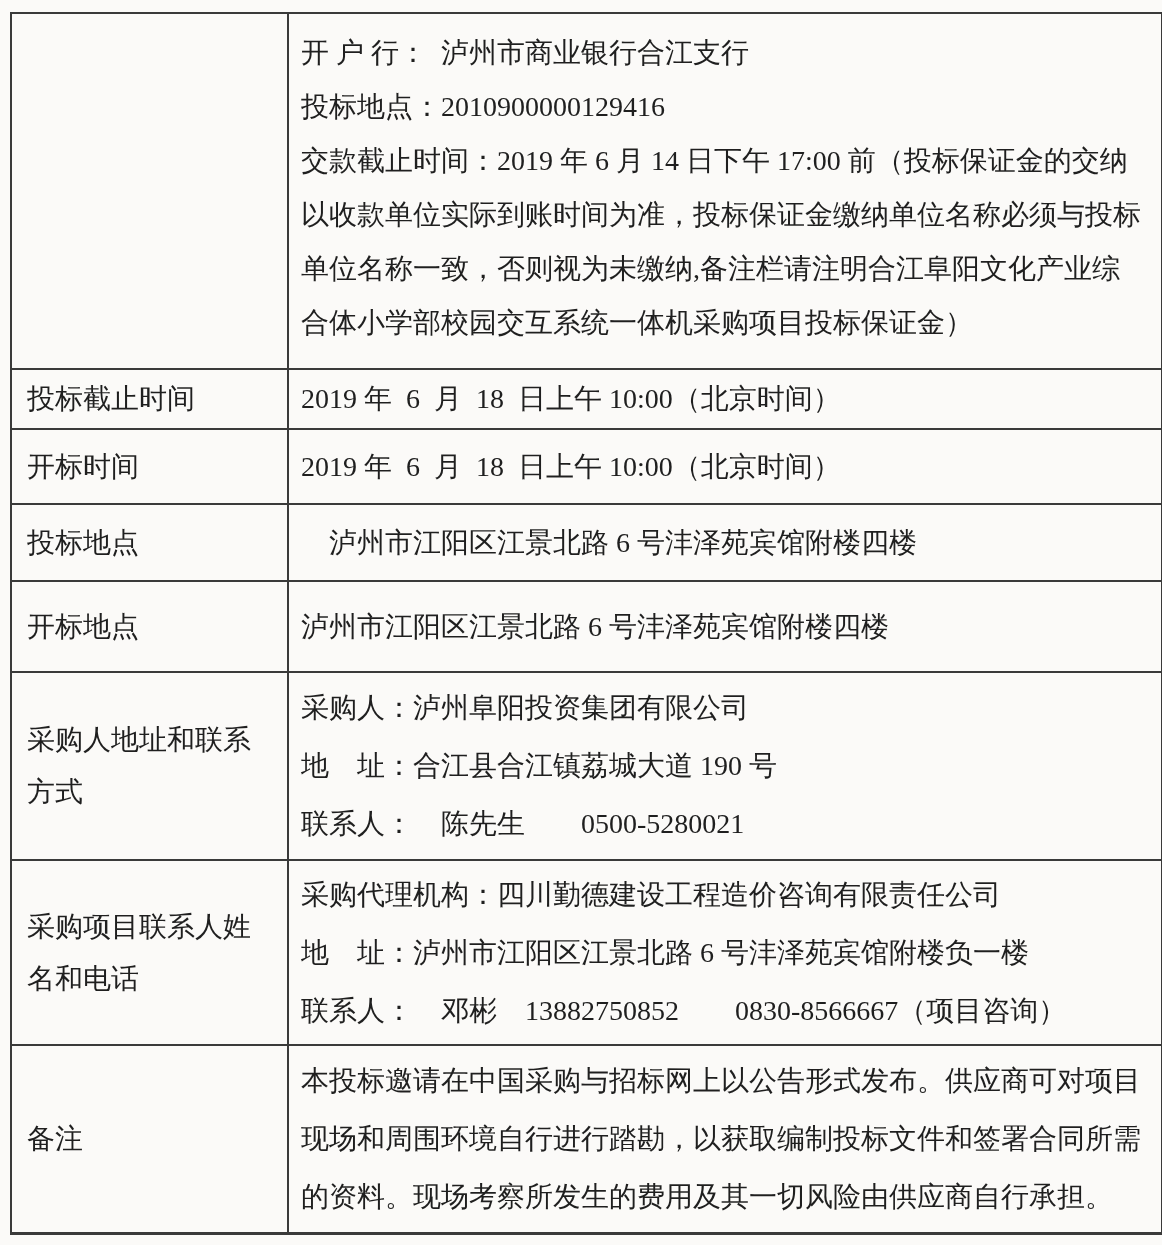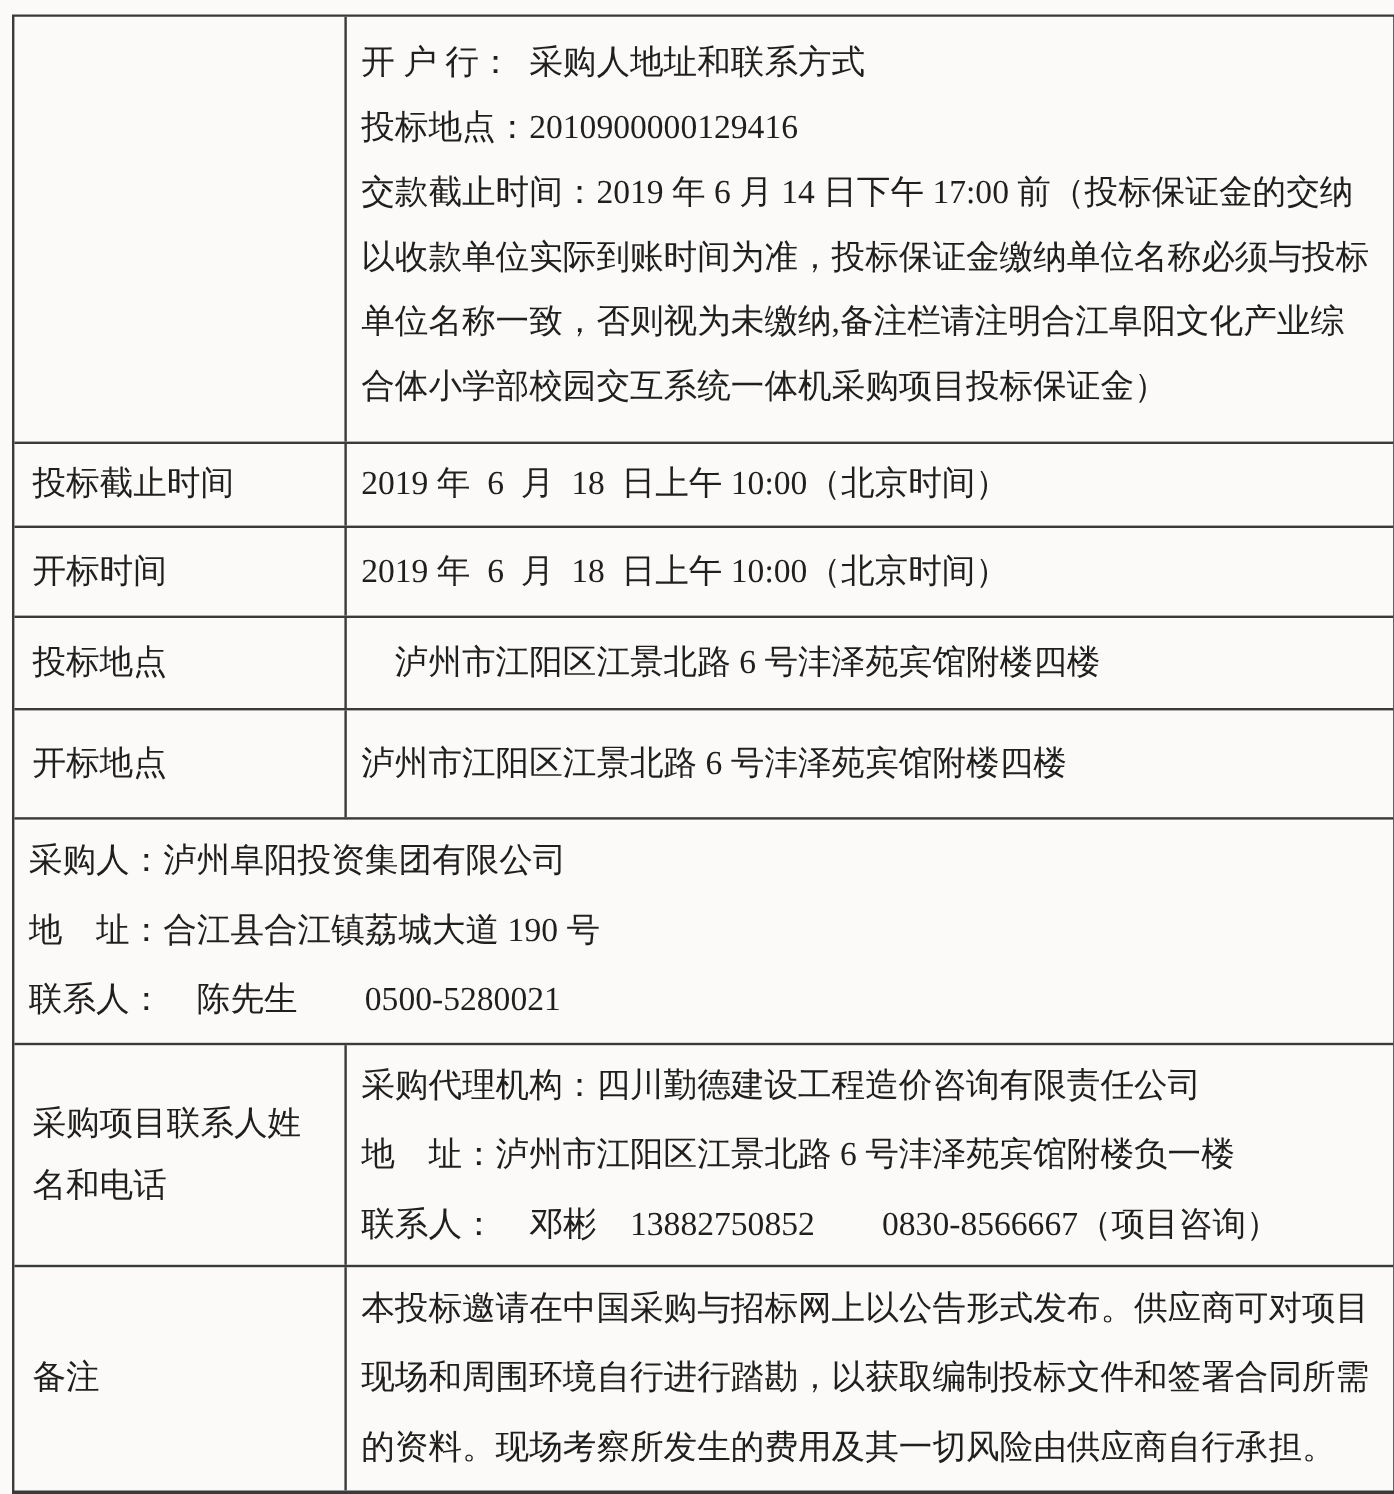--- a/index.html
+++ b/index.html
@@ -28,40 +28,40 @@
   .vc{
     flex:1;min-width:0;box-sizing:border-box;
     display:flex;flex-direction:column;justify-content:center;
     padding:4px 10px 4px 12px;
   }
   .lbl{font-size:28px;line-height:52px;white-space:pre-wrap;}
   .line{font-size:28px;line-height:58px;white-space:pre-wrap;}
   .r1{height:354px;}
   .r1 .vc{justify-content:flex-start;padding-top:12px;}
   .r1 .line{line-height:54px;}
-  .r2{height:70px;}
+  .r2{height:60px;}
   .r3{height:75px;}
   .r4{height:77px;gap:28px;}
   .r5{height:91px;}
   .r6{height:188px;}
   .r7{height:185px;}
   .r8{height:188px;}
 </style>
 </head>
 <body>
 
 <div class="page">
   <div class="tbl">
 
     <div class="row r1">
       <div class="lc">
         <div class="lbl"></div>
       </div>
       <div class="vc">
-        <div class="line">开 户 行：  采购人地址和联系方式</div>
+        <div class="line">开 户 行：  泸州市商业银行合江支行</div>
         <div class="line">投标地点：2010900000129416</div>
         <div class="line">交款截止时间：2019 年 6 月 14 日下午 17:00 前（投标保证金的交纳</div>
         <div class="line">以收款单位实际到账时间为准，投标保证金缴纳单位名称必须与投标</div>
         <div class="line">单位名称一致，否则视为未缴纳,备注栏请注明合江阜阳文化产业综</div>
         <div class="line">合体小学部校园交互系统一体机采购项目投标保证金）</div>
       </div>
     </div>
 
     <div class="row r2">
       <div class="lc">
@@ -93,20 +93,23 @@
     <div class="row r5">
       <div class="lc">
         <div class="lbl">开标地点</div>
       </div>
       <div class="vc">
         <div class="line">泸州市江阳区江景北路 6 号沣泽苑宾馆附楼四楼</div>
       </div>
     </div>
 
     <div class="row r6">
+      <div class="lc">
+        <div class="lbl">采购人地址和联系方式</div>
+      </div>
       <div class="vc">
         <div class="line">采购人：泸州阜阳投资集团有限公司</div>
         <div class="line">地　址：合江县合江镇荔城大道 190 号</div>
         <div class="line">联系人：　陈先生　　0500-5280021</div>
       </div>
     </div>
 
     <div class="row r7">
       <div class="lc">
         <div class="lbl">采购项目联系人姓名和电话</div>

